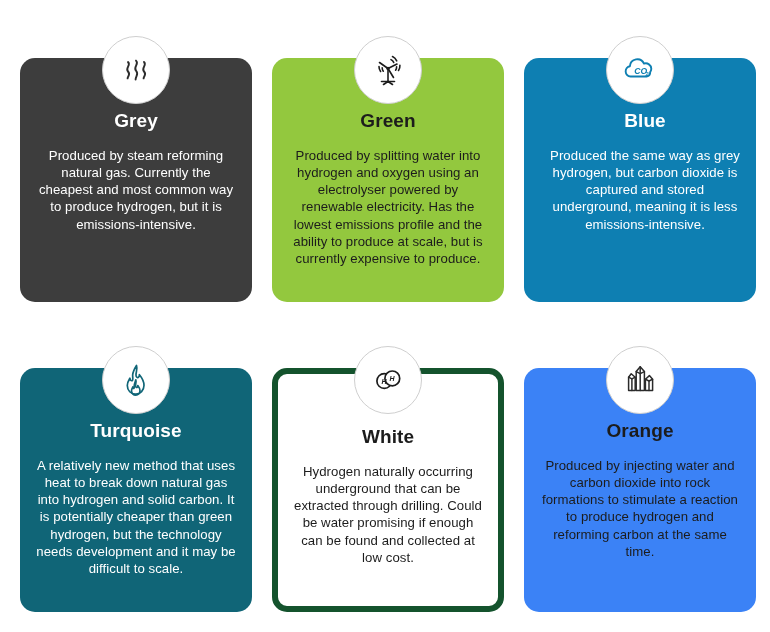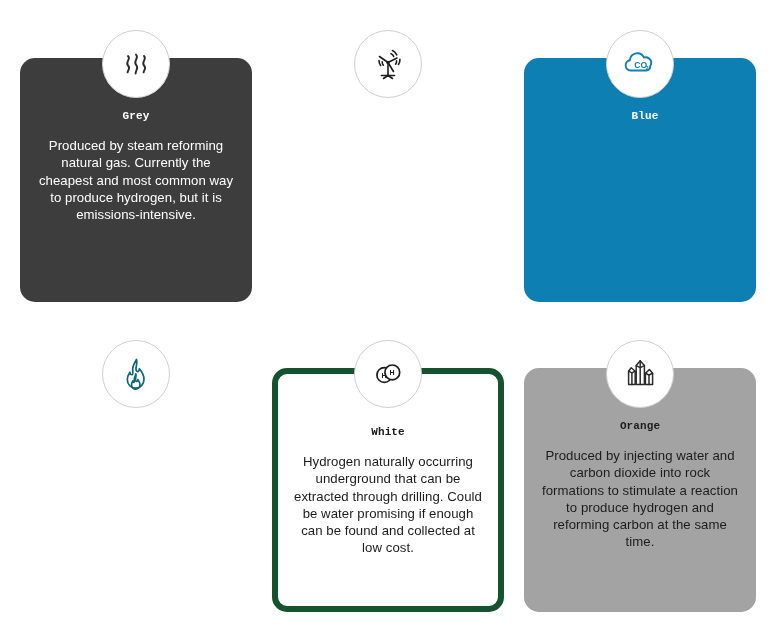--- a/index.html
+++ b/index.html
@@ -46,43 +46,43 @@
     align-items: center;
   }
 
   .card.white-card {
     background: #ffffff;
     border: 6px solid #14532d;
   }
 
   .badge {
     position: absolute;
-    top: 10px;
+    top: 16px;
     left: 50%;
     transform: translateX(-50%);
     width: 68px;
     height: 68px;
     border-radius: 50%;
     background: #ffffff;
     border: 1.5px solid #cfcfcf;
     display: flex;
     align-items: center;
     justify-content: center;
     z-index: 5;
+    font-style: italic;
   }
 
   .badge svg { display: block; }
 
   .card-title {
-    font-size: 11px;
+    font-size: 19px;
     font-weight: bold;
     letter-spacing: 0.1px;
     margin-bottom: 14px;
     line-height: 1.2;
-    font-family: Liberation Mono, monospace;
   }
 
   .card-body {
     font-size: 13.2px;
     line-height: 17.2px;
     letter-spacing: 0.05px;
     max-width: 200px;
     text-align: center;
   }
 
@@ -109,20 +109,24 @@
           <svg width="40" height="40" viewBox="0 0 40 40" fill="none" stroke="#2b2b2b" stroke-width="1.9" stroke-linecap="round">
             <path d="M12 12 C15.5 15 8.8 18.2 12 21.5 C15 24.5 11.6 26.2 11.6 28.4"></path>
             <path d="M20 10.6 C23.6 13.8 16.8 17.2 20 20.6 C23.2 24 19.6 26 19.6 29.6"></path>
             <path d="M28 12 C31.4 15 24.8 18.2 28 21.5 C31 24.5 27.6 26.2 27.6 28.4"></path>
           </svg>
         </span>
       </div>
     </div>
 
     <div class="cell">
+      <div class="card text-dark" style="background:#93c83e;">
+        <div class="card-title">Green</div>
+        <div class="card-body">Produced by splitting water into hydrogen and oxygen using an electrolyser powered by renewable electricity. Has the lowest emissions profile and the ability to produce at scale, but is currently expensive to produce.</div>
+      </div>
       <div class="badge">
         <span>
           <svg width="40" height="40" viewBox="0 0 40 40" fill="none" stroke="#1c1c1c" stroke-width="1.6" stroke-linecap="round" stroke-linejoin="round">
 
             <path d="M20 18.5 L20 31.5"></path>
             <path d="M13.5 31.5 L26.5 31.5"></path>
             <path d="M20 31.5 L15.5 34.5 M20 31.5 L24.5 34.5"></path>
 
             <path d="M20 18.5 L11.5 12.5"></path>
             <path d="M20 18.5 L29 14"></path>
@@ -136,33 +140,38 @@
             <path d="M12.6 21.5 a8 8 0 0 1 -1.6 -5"></path>
             <path d="M15.3 21.2 a5 5 0 0 1 -1.1 -3.3"></path>
           </svg>
         </span>
       </div>
     </div>
 
     <div class="cell">
       <div class="card text-light" style="background:#0e7fb2;padding-left:24px;">
         <div class="card-title">Blue</div>
+        <div class="card-body">Produced the same way as grey hydrogen, but carbon dioxide is captured and stored underground, meaning it is less emissions-intensive.</div>
       </div>
       <div class="badge">
         <span>
           <svg width="42" height="42" viewBox="0 0 42 42" fill="none" stroke="#0e7fb2" stroke-width="1.9" stroke-linecap="round" stroke-linejoin="round">
             <path d="M11.5 27.5 a5.2 5.2 0 0 1 -0.6 -10.3 a7.4 7.4 0 0 1 14.1 -2.6 a5.6 5.6 0 0 1 7.3 5.2 a5.5 5.5 0 0 1 -1.1 3.2 a4.4 4.4 0 0 1 -3.6 4.5 Z"></path>
             <text x="15.2" y="24.6" font-family="'Liberation Sans', sans-serif" font-size="8.6" font-weight="bold" fill="#0e7fb2" stroke="none">CO</text>
             <text x="26.4" y="26.6" font-family="'Liberation Sans', sans-serif" font-size="5.6" font-weight="bold" fill="#0e7fb2" stroke="none">2</text>
           </svg>
         </span>
       </div>
     </div>
 
     <div class="cell">
+      <div class="card text-light" style="background:#106577;">
+        <div class="card-title">Turquoise</div>
+        <div class="card-body">A relatively new method that uses heat to break down natural gas into hydrogen and solid carbon. It is potentially cheaper than green hydrogen, but the technology needs development and it may be difficult to scale.</div>
+      </div>
       <div class="badge">
         <span>
           <svg width="40" height="40" viewBox="0 0 40 40" fill="none" stroke="#106577" stroke-width="1.7" stroke-linecap="round" stroke-linejoin="round">
             <path d="M20.5 5.5 c1.6 4.8 -1.4 7.6 -0.4 10.6 c0.9 2.6 3.4 1.4 3.3 -1.4 c2.6 3.1 4.6 6.7 4.6 10.6 c0 5.2 -3.7 8.9 -8.2 8.9 c-4.8 0 -8.5 -3.7 -8.5 -8.7 c0 -3.3 1.6 -5.6 2.6 -7.3 c0.3 1.8 1.1 2.8 2.1 2.5 c1.6 -0.5 0.4 -3.5 0.7 -6 c0.3 -2.9 2.2 -6.6 3.8 -9.2 Z"></path>
             <path d="M19.8 19.8 c0.9 2.6 -0.7 4.6 -0.2 6.6 c0.5 1.9 2.4 1.1 2.2 -0.9 c1.3 1.7 2.2 3.5 2.2 5.3 c0 2.7 -1.9 4.4 -4.2 4.4 c-2.5 0 -4.3 -1.9 -4.3 -4.4 c0 -1.7 0.8 -2.9 1.3 -3.8 c0.2 1 0.6 1.5 1.1 1.4 c0.8 -0.3 0.2 -1.9 0.4 -3.3 c0.2 -1.6 1 -3.6 1.5 -5.3 Z"></path>
           </svg>
         </span>
       </div>
     </div>
 
@@ -177,21 +186,21 @@
             <circle cx="16.3" cy="21" r="7.4"></circle>
             <circle cx="24.3" cy="18.4" r="7.4" fill="#ffffff"></circle>
             <text x="13.5" y="23.6" font-family="'Liberation Sans', sans-serif" font-size="7" font-weight="bold" fill="#1c1c1c" stroke="none">H</text>
             <text x="21.6" y="21.2" font-family="'Liberation Sans', sans-serif" font-size="7" font-weight="bold" fill="#1c1c1c" stroke="none">H</text>
           </svg>
         </span>
       </div>
     </div>
 
     <div class="cell">
-      <div class="card text-dark" style="background:#a3a3a3;">
+      <div class="card text-dark" style="background:#3b82f6;">
         <div class="card-title">Orange</div>
         <div class="card-body">Produced by injecting water and carbon dioxide into rock formations to stimulate a reaction to produce hydrogen and reforming carbon at the same time.</div>
       </div>
       <div class="badge">
         <span>
           <svg width="40" height="40" viewBox="0 0 40 40" fill="none" stroke="#2b2b2b" stroke-width="1.5" stroke-linecap="round" stroke-linejoin="round">
 
             <path d="M20.2 6.8 L24.4 11.6 L24.4 30.5 L16.2 30.5 L16.2 11.6 Z"></path>
             <path d="M20.2 6.8 L20.2 30.5"></path>
             <path d="M16.2 11.6 L20.2 13.6 L24.4 11.6"></path>

